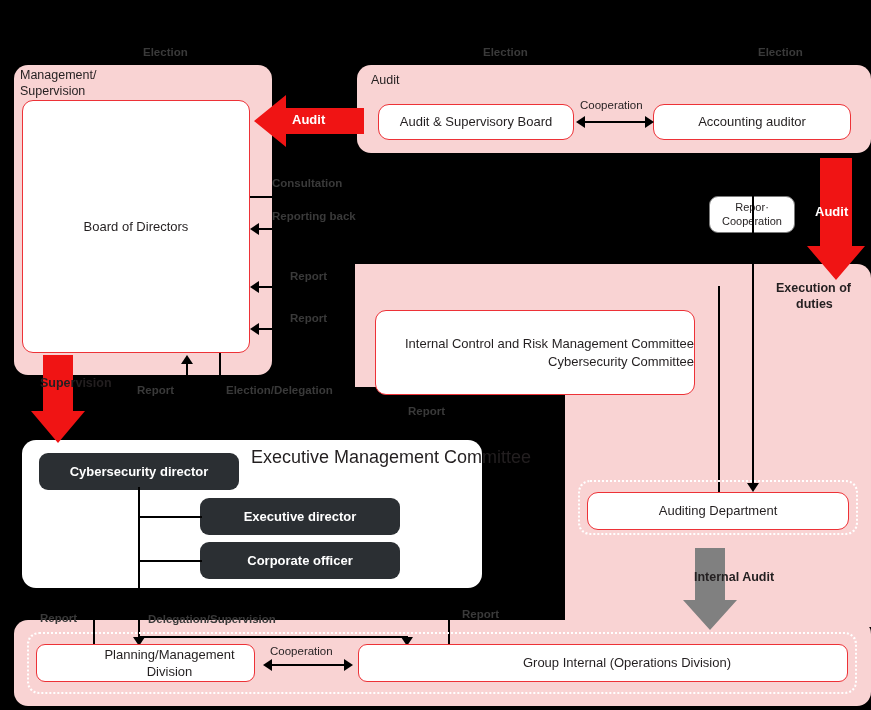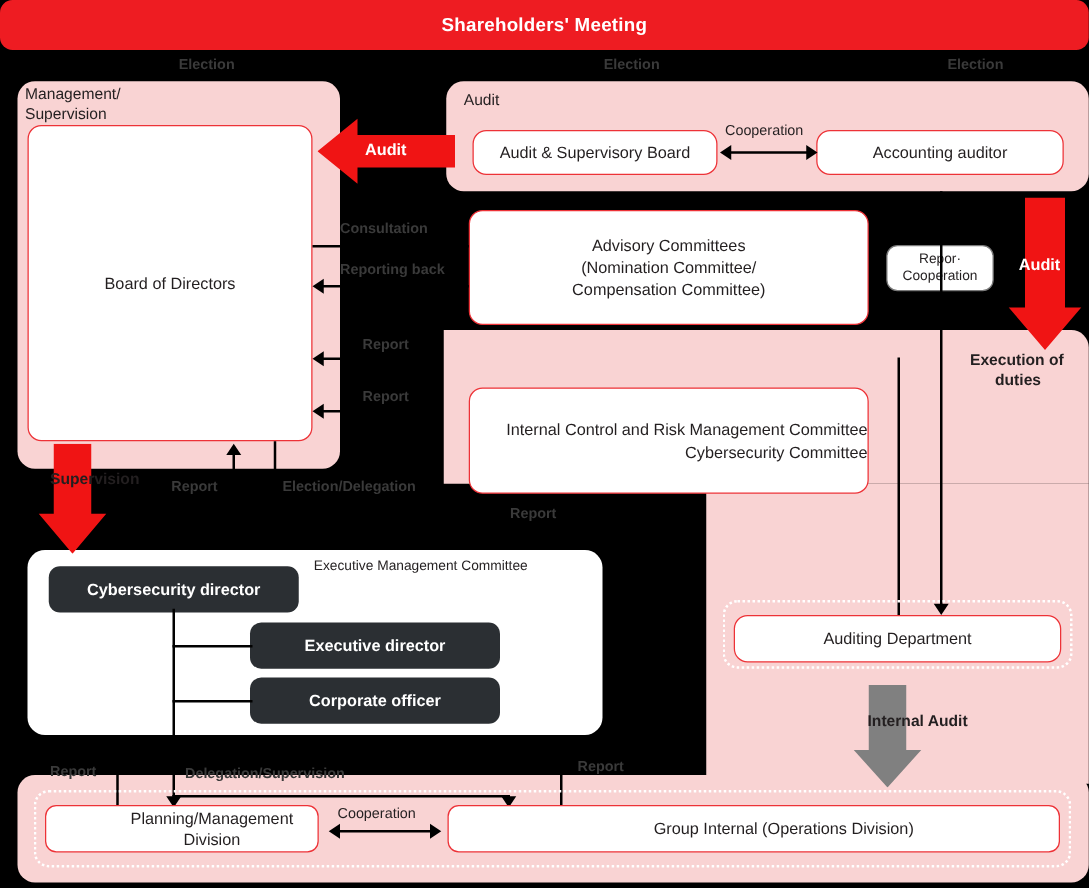--- a/index.html
+++ b/index.html
@@ -62,23 +62,20 @@
   .redarrow svg{display:block;}
   .redarrow .cap{position:absolute;color:#fff;font-weight:bold;font-size:13px;
         white-space:nowrap;}
   .greyarrow svg{display:block;}
 </style>
 </head>
 <body>
 
 <div id="stage">
 
-  <div class="abs banner" style="left:0;top:0;width:871px;height:40px;">
-    <span>Shareholders' Meeting</span>
-  </div>
 
   <div class="abs lbl b" style="left:143px;top:46px;color:#3a3a3a;">Election</div>
   <div class="abs vln" style="left:139px;top:42px;height:50px;"></div>
   <div class="abs ar-d" style="left:134px;top:90px;"></div>
 
   <div class="abs lbl b" style="left:483px;top:46px;color:#3a3a3a;">Election</div>
   <div class="abs vln" style="left:472px;top:42px;height:58px;"></div>
   <div class="abs ar-d" style="left:467px;top:98px;"></div>
 
   <div class="abs lbl b" style="left:758px;top:46px;color:#3a3a3a;">Election</div>
@@ -108,25 +105,20 @@
   <div class="abs ar-l" style="left:576px;top:116px;"></div>
   <div class="abs ar-r" style="left:645px;top:116px;"></div>
 
   <div class="redarrow" style="left:254px;top:93px;width:110px;height:56px;">
     <svg width="110" height="56" viewBox="0 0 110 56">
       <polygon points="0,28 32,2 32,15 110,15 110,41 32,41 32,54" fill="#f01414"></polygon>
     </svg>
     <span class="cap" style="left:38px;top:19px;">Audit</span>
   </div>
 
-  <div class="abs wbox" style="left:375px;top:168px;width:320px;height:92px;flex-direction:column;">
-    <span>Advisory Committees</span>
-    <span>(Nomination Committee/</span>
-    <span>Compensation Committee)</span>
-  </div>
 
   <div class="abs gpill" style="left:709px;top:196px;width:86px;height:37px;flex-direction:column;">
     <span>Repor·</span>
     <span>Cooperation</span>
   </div>
 
   <div class="abs lbl b" style="left:272px;top:177px;color:#3a3a3a;">Consultation</div>
   <div class="abs hln" style="left:250px;top:196px;width:125px;"></div>
   <div class="abs vln" style="left:250px;top:196px;height:0px;"></div>
 
@@ -192,21 +184,21 @@
   <div class="abs lbl b" style="left:226px;top:384px;color:#3a3a3a;">Election/Delegation</div>
   <div class="abs vln" style="left:219px;top:353px;height:86px;"></div>
   <div class="abs ar-d" style="left:214px;top:437px;"></div>
 
   <div class="abs lbl b" style="left:408px;top:405px;color:#3a3a3a;">Report</div>
   <div class="abs vln" style="left:458px;top:395px;height:40px;"></div>
   <div class="abs ar-d" style="left:453px;top:433px;"></div>
 
   <div class="abs wbox-noborder" style="left:22px;top:440px;width:460px;height:148px;">
   </div>
-  <div class="abs lbl" style="left:251px;top:447px;font-size:11px;">Executive Management Committee</div>
+  <div class="abs lbl" style="left:251px;top:447px;font-size:18px;">Executive Management Committee</div>
 
   <div class="abs dpill" style="left:39px;top:453px;width:200px;height:37px;">
     <span>Cybersecurity director</span>
   </div>
   <div class="abs dpill" style="left:200px;top:498px;width:200px;height:37px;">
     <span>Executive director</span>
   </div>
   <div class="abs dpill" style="left:200px;top:542px;width:200px;height:37px;">
     <span>Corporate officer</span>
   </div>

